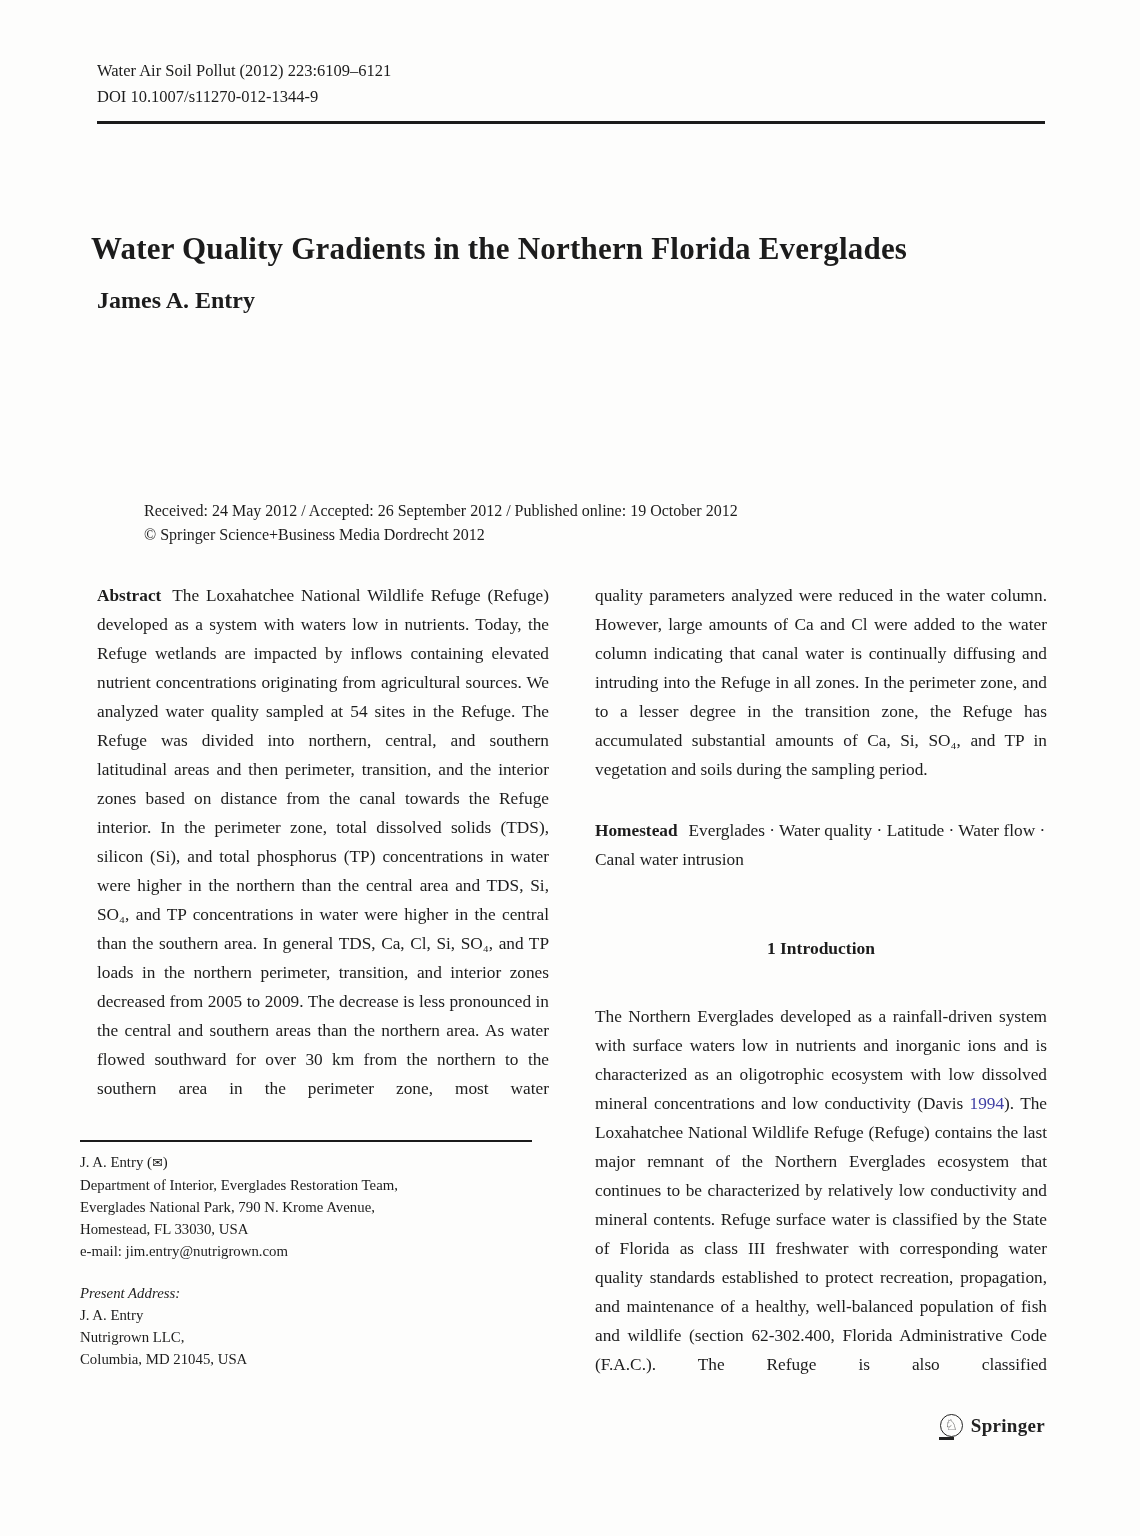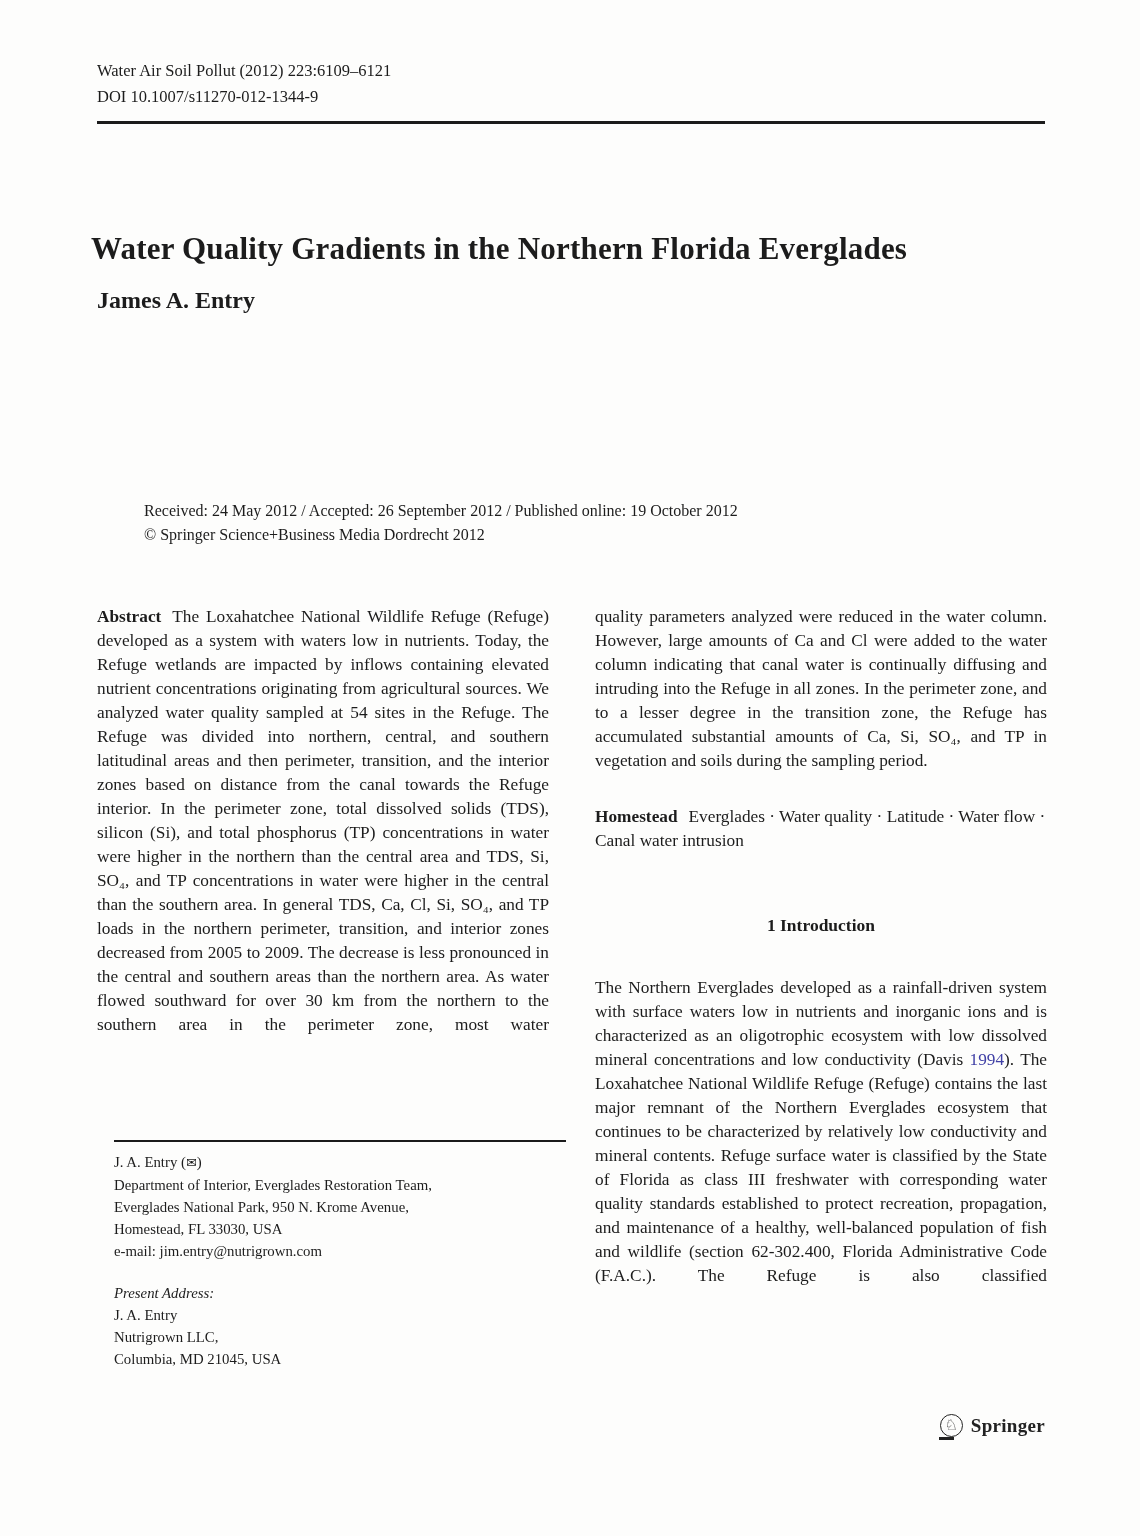--- a/index.html
+++ b/index.html
@@ -26,37 +26,36 @@
   .author-name {
     position: absolute; left: 97px; top: 287px;
     font-size: 24px; font-weight: bold;
   }
   .pub-info {
     position: absolute; left: 97px; top: 499px;
     font-size: 16px; line-height: 23.5px; margin-left: 47px;
   }
   .col {
     position: absolute; top: 581px; width: 452px;
-    font-size: 17.3px; line-height: 24px;
+    font-size: 17.3px; line-height: 29px;
     text-align: justify;
-    margin-top: 24px;
   }
   .col-left  { left: 97px; }
   .col-right { left: 595px; font-family: Liberation Serif, serif; }
   .body-para { margin: 0; }
   .justify-last { text-align-last: justify; }
   .bold-label { font-weight: bold; margin-right: 11px; }
   .keywords-para { margin: 32px 0 0 0; text-align: left; }
   .section-heading {
     margin: 60px 0 0 0;
     font-size: 17.5px; font-weight: bold; text-align: center;
   }
   .intro-para { margin: 39px 0 0 0; }
   .footnote {
-    position: absolute; left: 114px; top: 1140px; width: 452px;
+    position: absolute; left: 80px; top: 1140px; width: 452px;
     font-size: 14.8px; line-height: 22px;
   }
   .footnote-rule { width: 452px; height: 2px; background: #1b1b1b; margin-bottom: 9px; }
   .present-address-block { margin-top: 20px; }
   .present-address-label { font-style: italic; }
   .envelope-icon { font-family: "DejaVu Sans", sans-serif; font-size: 13px; }
   .citation-link { cursor: pointer; }
   .publisher-logo {
     position: absolute; right: 95px; top: 1414px;
     display: flex; align-items: center; gap: 8px;
@@ -114,21 +113,21 @@
     <span>The Northern Everglades developed as a rainfall-driven system with surface waters low in nutrients and inorganic ions and is characterized as an oligotrophic ecosystem with low dissolved mineral concentrations and low conductivity (Davis </span><span class="citation-link" style="color: rgb(63, 63, 165);">1994</span><span>). The Loxahatchee National Wildlife Refuge (Refuge) contains the last major remnant of the Northern Everglades ecosystem that continues to be characterized by relatively low conductivity and mineral contents. Refuge surface water is classified by the State of Florida as class III freshwater with corresponding water quality standards established to protect recreation, propagation, and maintenance of a healthy, well-balanced population of fish and wildlife (section 62-302.400, Florida Administrative Code (F.A.C.). The Refuge is also classified</span>
   </p>
 </div>
 
 <div class="footnote">
   <div class="footnote-rule"></div>
   <div>
     <span>J. A. Entry (</span><span class="envelope-icon">✉</span><span>)</span>
   </div>
   <div>Department of Interior, Everglades Restoration Team,</div>
-  <div>Everglades National Park, 950 N. Krome Avenue,</div>
+  <div>Everglades National Park, 790 N. Krome Avenue,</div>
   <div>Homestead, FL 33030, USA</div>
   <div>e-mail: jim.entry@nutrigrown.com</div>
   <div class="present-address-block">
     <div class="present-address-label">Present Address:</div>
     <div>J. A. Entry</div>
     <div>Nutrigrown LLC,</div>
     <div>Columbia, MD 21045, USA</div>
   </div>
 </div>
 

